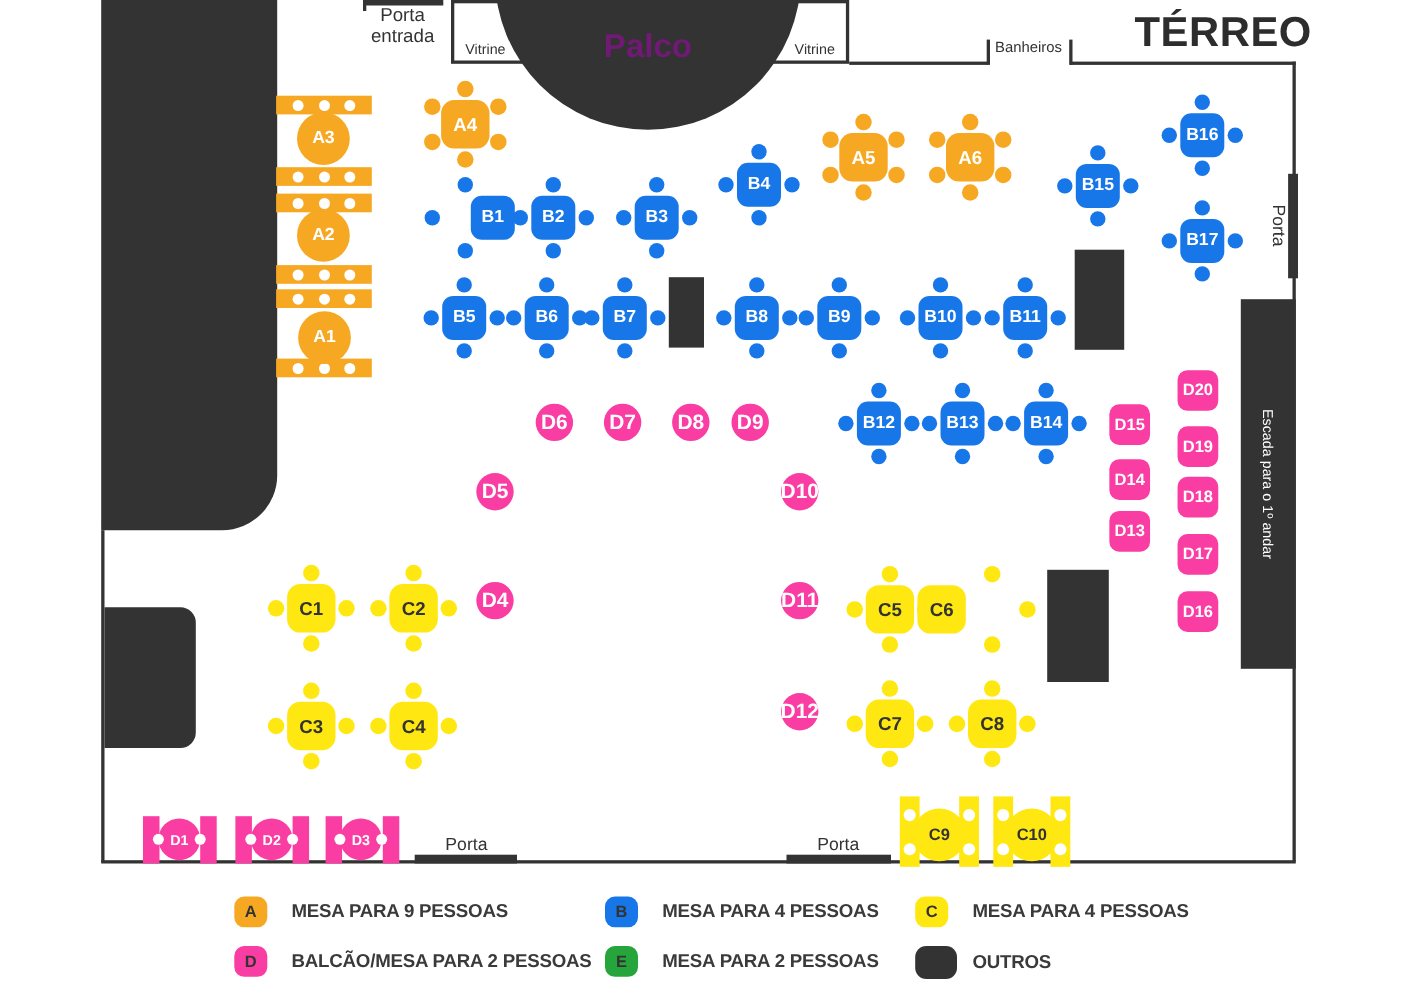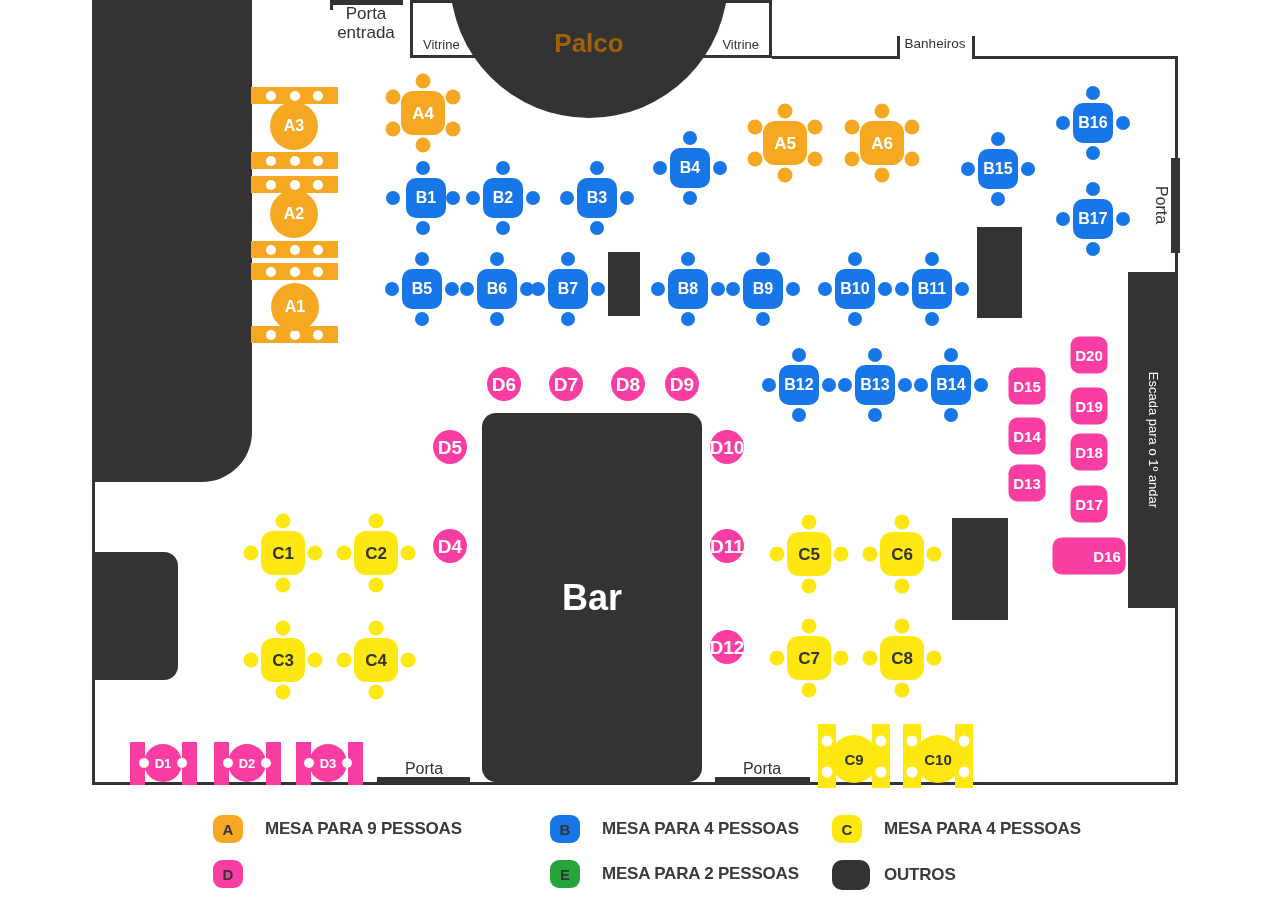--- a/index.html
+++ b/index.html
@@ -44,35 +44,33 @@
 <body>
 
 <div id="map">
 
   <div class="vbox">
     <span class="vlabel" style="left:10px">Vitrine</span>
     <span class="vlabel" style="right:10px">Vitrine</span>
   </div>
 
   <div id="stage"></div>
-  <div class="lbl" style="left:589px;top:43px;transform:translate(-50%,-50%);color:#a16207;font-weight:bold;font-size:26px">Palco</div>
-
-  <div id="bar">
-    <span>Bar</span>
-  </div>
+  <div class="lbl" style="left:589px;top:43px;transform:translate(-50%,-50%);color:#701a75;font-weight:bold;font-size:30px">Palco</div>
+
 
   <div id="stairs">
     <div id="stairs-label">Escada para o 1º andar</div>
   </div>
 
   <div class="lbl" style="left:366px;top:4px;transform:translateX(-50%);text-align:center;font-size:17px;line-height:1.12">
     <div>Porta</div>
     <div>entrada</div>
   </div>
   <div class="lbl" style="left:935px;top:43px;transform:translate(-50%,-50%);font-size:13.5px">Banheiros</div>
+  <div id="title">TÉRREO</div>
   <div class="lbl rot90" style="left:1161px;top:205px;font-size:16px">Porta</div>
   <div class="lbl" style="left:424px;top:769px;transform:translate(-50%,-50%);font-size:16px">Porta</div>
   <div class="lbl" style="left:762px;top:769px;transform:translate(-50%,-50%);font-size:16px">Porta</div>
 
 <div class="struct" style="left: 92px; top: 0px; width: 160px; height: 482px; border-radius: 0px 0px 50px;"></div>
     <div class="struct" style="left: 92px; top: 482px; width: 3px; height: 302px; border-radius: 0px;"></div>
     <div class="struct" style="left: 92px; top: 782px; width: 1086px; height: 3px; border-radius: 0px;"></div>
     <div class="struct" style="left: 1175px; top: 56px; width: 3px; height: 727px; border-radius: 0px;"></div>
     <div class="struct" style="left: 772px; top: 56px; width: 126px; height: 3px; border-radius: 0px;"></div>
     <div class="struct" style="left: 973px; top: 56px; width: 205px; height: 3px; border-radius: 0px;"></div>
@@ -105,21 +103,21 @@
     <div class="dot" style="left: 882px; top: 175px; width: 15px; height: 15px; background: var(--orange); z-index: 4;"></div>
     <div class="dot" style="left: 852px; top: 127px; width: 15px; height: 15px; background: var(--orange); z-index: 4;"></div>
     <div class="dot" style="left: 852px; top: 159px; width: 15px; height: 15px; background: var(--orange); z-index: 4;"></div>
     <div class="dot" style="left: 912px; top: 127px; width: 15px; height: 15px; background: var(--orange); z-index: 4;"></div>
     <div class="dot" style="left: 912px; top: 159px; width: 15px; height: 15px; background: var(--orange); z-index: 4;"></div>
     <div class="tbl sq-a" style="left: 882px; top: 143px;">A6</div>
     <div class="dot" style="left: 423px; top: 168px; width: 14px; height: 14px; background: var(--blue); z-index: 4;"></div>
     <div class="dot" style="left: 423px; top: 228px; width: 14px; height: 14px; background: var(--blue); z-index: 4;"></div>
     <div class="dot" style="left: 393px; top: 198px; width: 14px; height: 14px; background: var(--blue); z-index: 4;"></div>
     <div class="dot" style="left: 453px; top: 198px; width: 14px; height: 14px; background: var(--blue); z-index: 4;"></div>
-    <div class="tbl sq-b" style="left: 426px; top: 198px;">B1</div>
+    <div class="tbl sq-b" style="left: 448px; top: 198px;">B1</div>
     <div class="dot" style="left: 503px; top: 168px; width: 14px; height: 14px; background: var(--blue); z-index: 4;"></div>
     <div class="dot" style="left: 503px; top: 228px; width: 14px; height: 14px; background: var(--blue); z-index: 4;"></div>
     <div class="dot" style="left: 473px; top: 198px; width: 14px; height: 14px; background: var(--blue); z-index: 4;"></div>
     <div class="dot" style="left: 533px; top: 198px; width: 14px; height: 14px; background: var(--blue); z-index: 4;"></div>
     <div class="tbl sq-b" style="left: 503px; top: 198px;">B2</div>
     <div class="dot" style="left: 597px; top: 168px; width: 14px; height: 14px; background: var(--blue); z-index: 4;"></div>
     <div class="dot" style="left: 597px; top: 228px; width: 14px; height: 14px; background: var(--blue); z-index: 4;"></div>
     <div class="dot" style="left: 567px; top: 198px; width: 14px; height: 14px; background: var(--blue); z-index: 4;"></div>
     <div class="dot" style="left: 627px; top: 198px; width: 14px; height: 14px; background: var(--blue); z-index: 4;"></div>
     <div class="tbl sq-b" style="left: 597px; top: 198px;">B3</div>
@@ -215,21 +213,21 @@
     <div class="tbl sq-c" style="left: 376px; top: 660px;">C4</div>
     <div class="dot" style="left: 809px; top: 522px; width: 15px; height: 15px; background: var(--yellow); z-index: 4;"></div>
     <div class="dot" style="left: 809px; top: 586px; width: 15px; height: 15px; background: var(--yellow); z-index: 4;"></div>
     <div class="dot" style="left: 777px; top: 554px; width: 15px; height: 15px; background: var(--yellow); z-index: 4;"></div>
     <div class="dot" style="left: 841px; top: 554px; width: 15px; height: 15px; background: var(--yellow); z-index: 4;"></div>
     <div class="tbl sq-c" style="left: 809px; top: 554px;">C5</div>
     <div class="dot" style="left: 902px; top: 522px; width: 15px; height: 15px; background: var(--yellow); z-index: 4;"></div>
     <div class="dot" style="left: 902px; top: 586px; width: 15px; height: 15px; background: var(--yellow); z-index: 4;"></div>
     <div class="dot" style="left: 870px; top: 554px; width: 15px; height: 15px; background: var(--yellow); z-index: 4;"></div>
     <div class="dot" style="left: 934px; top: 554px; width: 15px; height: 15px; background: var(--yellow); z-index: 4;"></div>
-    <div class="tbl sq-c" style="left: 902px; top: 554px;">C6</div>
+    <div class="tbl sq-c" style="left: 856px; top: 554px;">C6</div>
     <div class="dot" style="left: 809px; top: 626px; width: 15px; height: 15px; background: var(--yellow); z-index: 4;"></div>
     <div class="dot" style="left: 809px; top: 690px; width: 15px; height: 15px; background: var(--yellow); z-index: 4;"></div>
     <div class="dot" style="left: 777px; top: 658px; width: 15px; height: 15px; background: var(--yellow); z-index: 4;"></div>
     <div class="dot" style="left: 841px; top: 658px; width: 15px; height: 15px; background: var(--yellow); z-index: 4;"></div>
     <div class="tbl sq-c" style="left: 809px; top: 658px;">C7</div>
     <div class="dot" style="left: 902px; top: 626px; width: 15px; height: 15px; background: var(--yellow); z-index: 4;"></div>
     <div class="dot" style="left: 902px; top: 690px; width: 15px; height: 15px; background: var(--yellow); z-index: 4;"></div>
     <div class="dot" style="left: 870px; top: 658px; width: 15px; height: 15px; background: var(--yellow); z-index: 4;"></div>
     <div class="dot" style="left: 934px; top: 658px; width: 15px; height: 15px; background: var(--yellow); z-index: 4;"></div>
     <div class="tbl sq-c" style="left: 902px; top: 658px;">C8</div>
@@ -265,21 +263,21 @@
     <div class="tbl cir-d" style="left: 504px; top: 384px;">D6</div>
     <div class="tbl cir-d" style="left: 566px; top: 384px; text-align: right;">D7</div>
     <div class="tbl cir-d" style="left: 628px; top: 384px;">D8</div>
     <div class="tbl cir-d" style="left: 682px; top: 384px;">D9</div>
     <div class="tbl cir-d" style="left: 727px; top: 447px;">D10</div>
     <div class="tbl cir-d" style="left: 727px; top: 546px;">D11</div>
     <div class="tbl cir-d" style="left: 727px; top: 647px;">D12</div>
     <div class="tbl sq-d" style="left: 1027px; top: 483px;">D13</div>
     <div class="tbl sq-d" style="left: 1027px; top: 436px;">D14</div>
     <div class="tbl sq-d" style="left: 1027px; top: 386px;">D15</div>
-    <div class="tbl sq-d" style="left: 1089px; top: 556px; padding-left: 36px;">D16</div>
+    <div class="tbl sq-d" style="left: 1089px; top: 556px;">D16</div>
     <div class="tbl sq-d" style="left: 1089px; top: 504px;">D17</div>
     <div class="tbl sq-d" style="left: 1089px; top: 452px;">D18</div>
     <div class="tbl sq-d" style="left: 1089px; top: 406px;">D19</div>
     <div class="tbl sq-d" style="left: 1089px; top: 355px; text-align: right;">D20</div>
     <div class="cbar" style="left: 130px; top: 742px; width: 15px; height: 43px; background: var(--pink);"></div>
     <div class="cbar" style="left: 182px; top: 742px; width: 15px; height: 43px; background: var(--pink);"></div>
     <div class="tbl cir-dc" style="left: 163px; top: 763px; z-index: 5;">D1</div>
     <div class="dot" style="left: 144px; top: 763px; width: 10px; height: 10px; background: rgb(255, 255, 255); z-index: 6;"></div>
     <div class="dot" style="left: 182px; top: 763px; width: 10px; height: 10px; background: rgb(255, 255, 255); z-index: 6;"></div>
     <div class="cbar" style="left: 214px; top: 742px; width: 15px; height: 43px; background: var(--pink);"></div>
@@ -306,17 +304,18 @@
     <div class="dot" style="left: 964px; top: 741px; width: 11px; height: 11px; background: rgb(255, 255, 255); z-index: 5;"></div>
     <div class="dot" style="left: 964px; top: 772px; width: 11px; height: 11px; background: rgb(255, 255, 255); z-index: 5;"></div>
     <div class="tbl cir-c" style="left: 938px; top: 759px; z-index: 5;">C10</div>
     <div class="legend-chip" style="left: 213px; top: 815px; width: 30px; height: 28px; border-radius: 9px; background: var(--orange);">A</div>
     <div class="legend-text" style="left: 265px; top: 829px; transform: translateY(-50%);">MESA PARA 9 PESSOAS</div>
     <div class="legend-chip" style="left: 550px; top: 815px; width: 30px; height: 28px; border-radius: 9px; background: var(--blue);">B</div>
     <div class="legend-text" style="left: 602px; top: 829px; transform: translateY(-50%);">MESA PARA 4 PESSOAS</div>
     <div class="legend-chip" style="left: 832px; top: 815px; width: 30px; height: 28px; border-radius: 9px; background: var(--yellow);">C</div>
     <div class="legend-text" style="left: 884px; top: 829px; transform: translateY(-50%);">MESA PARA 4 PESSOAS</div>
     <div class="legend-chip" style="left: 213px; top: 860px; width: 30px; height: 28px; border-radius: 9px; background: var(--pink);">D</div>
+    <div class="legend-text" style="left: 265px; top: 874px; transform: translateY(-50%);">BALCÃO/MESA PARA 2 PESSOAS</div>
     <div class="legend-chip" style="left: 550px; top: 860px; width: 30px; height: 28px; border-radius: 9px; background: var(--green);">E</div>
     <div class="legend-text" style="left: 602px; top: 874px; transform: translateY(-50%);">MESA PARA 2 PESSOAS</div>
     <div class="legend-chip" style="left: 832px; top: 860px; width: 38px; height: 30px; border-radius: 10px; background: var(--dark);"></div>
     <div class="legend-text" style="left: 884px; top: 875px; transform: translateY(-50%);">OUTROS</div>
   </div>
 
 </body></html>

